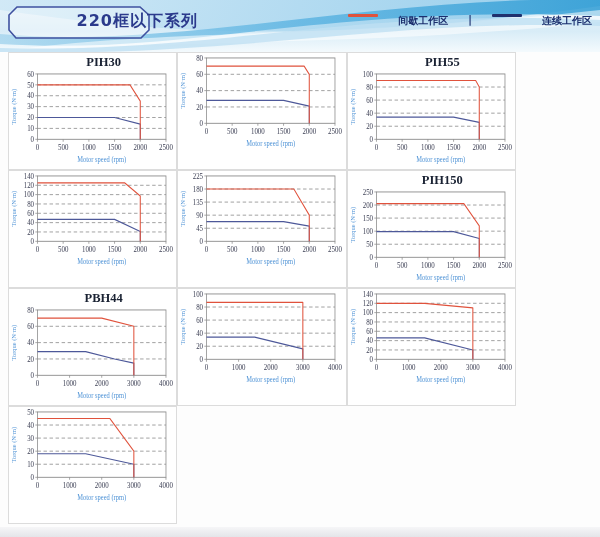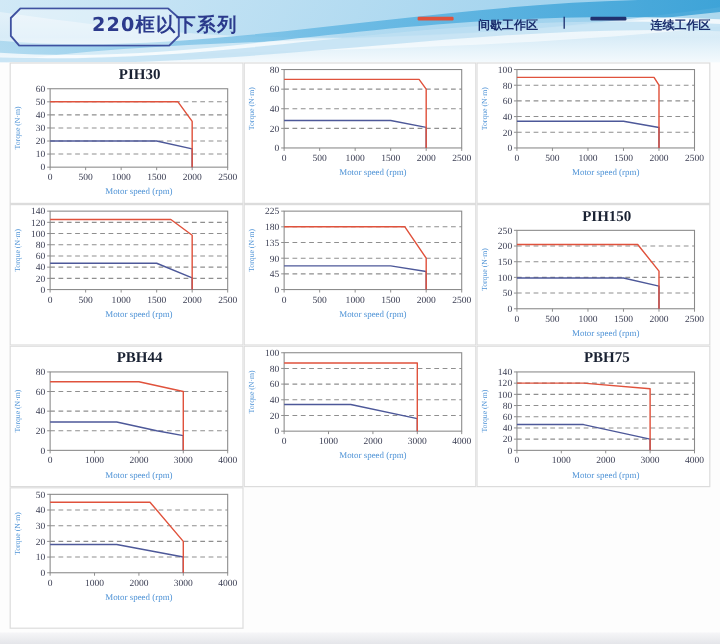--- a/index.html
+++ b/index.html
@@ -16,21 +16,21 @@
   .title-box .txt { position:absolute; left:0; top:5px; width:100%; text-align:right;
                     font-size:16px; font-weight:bold; color:#2b3a8c; letter-spacing:1px;
                     font-family:"DejaVu Sans", sans-serif;margin-left:48px; }
 
   .legend { position:absolute; right:8px; top:14px; display:flex; align-items:flex-start; gap:20px;
             font-size:10px; font-weight:bold; color:#1c2f6e; font-family:"DejaVu Sans", sans-serif; }
   .legend .swatch { width:30px; height:3px; border-radius:1px; }
   .legend .sep { color:#1c2f6e; font-weight:bold; }
 
   
-  .grid { position:absolute; left:8px; top:52px; width:584px;
+  .grid { position:absolute; left:8px; top:52px; width:508px;
           display:grid; grid-template-columns:repeat(3, 1fr); grid-auto-rows:118px; }
   .cell { background:#ffffff; border:1px solid #dcdcdc; position:relative; }
   .chart-title { height:14px; margin-top:2px; padding-left:22px; text-align:center;
                  font-family:"Liberation Serif", serif; font-weight:bold; font-size:12.5px;
                  color:#1a2233; }
   .cell svg.plot { display:block; width:100%; height:100px; }
 
   
   .bottom-band { position:absolute; left:0; bottom:0; width:600px; height:10px;
                  background:linear-gradient(180deg,#f6f6f8 0%,#e4e5e9 100%); }
@@ -145,20 +145,21 @@
         <line x1="182" y1="71" x2="182" y2="73.5" stroke="#8a8a8a" stroke-width="0.8"></line>
         <text x="182" y="82" text-anchor="middle" font-size="8" font-family="&quot;Liberation Serif&quot;, serif" fill="#3d4055">2500</text>
         <text x="107.5" y="94" text-anchor="middle" font-size="7.5" font-family="&quot;Liberation Serif&quot;, serif" fill="#4f93d6">Motor speed (rpm)</text>
         <text x="8" y="38" text-anchor="middle" font-size="6.5" font-family="&quot;Liberation Serif&quot;, serif" fill="#4f93d6" transform="rotate(-90 8 38)">Torque (N·m)</text>
         <polyline points="33.00,47.90 122.40,47.90 152.20,53.67 152.20,71.00" fill="none" stroke="#4d5899" stroke-width="1.2" stroke-linejoin="round"></polyline>
         <polyline points="33.00,13.25 146.24,13.25 152.20,21.50 152.20,71.00" fill="none" stroke="#e0523c" stroke-width="1.2" stroke-linejoin="round"></polyline>
       </svg>
   </div>
 
   <div class="cell">
+    <div class="chart-title">PIH55</div>
     <svg class="plot" viewBox="0 0 194 101" preserveAspectRatio="none">
         <line x1="33" y1="57.8" x2="182" y2="57.8" stroke="#8f8f8f" stroke-width="0.9" stroke-dasharray="4 3"></line>
         <line x1="33" y1="44.599999999999994" x2="182" y2="44.599999999999994" stroke="#8f8f8f" stroke-width="0.9" stroke-dasharray="4 3"></line>
         <line x1="33" y1="31.4" x2="182" y2="31.4" stroke="#8f8f8f" stroke-width="0.9" stroke-dasharray="4 3"></line>
         <line x1="33" y1="18.199999999999996" x2="182" y2="18.199999999999996" stroke="#8f8f8f" stroke-width="0.9" stroke-dasharray="4 3"></line>
         <rect x="33" y="5" width="149" height="66" fill="none" stroke="#8a8a8a" stroke-width="0.9"></rect>
         <line x1="30.5" y1="71" x2="33" y2="71" stroke="#8a8a8a" stroke-width="0.8"></line>
         <text x="29" y="73.8" text-anchor="end" font-size="8" font-family="&quot;Liberation Serif&quot;, serif" fill="#3d4055">0</text>
         <line x1="30.5" y1="57.8" x2="33" y2="57.8" stroke="#8a8a8a" stroke-width="0.8"></line>
         <text x="29" y="60.599999999999994" text-anchor="end" font-size="8" font-family="&quot;Liberation Serif&quot;, serif" fill="#3d4055">20</text>
@@ -374,21 +375,20 @@
         <line x1="182" y1="71" x2="182" y2="73.5" stroke="#8a8a8a" stroke-width="0.8"></line>
         <text x="182" y="82" text-anchor="middle" font-size="8" font-family="&quot;Liberation Serif&quot;, serif" fill="#3d4055">4000</text>
         <text x="107.5" y="94" text-anchor="middle" font-size="7.5" font-family="&quot;Liberation Serif&quot;, serif" fill="#4f93d6">Motor speed (rpm)</text>
         <text x="8" y="38" text-anchor="middle" font-size="6.5" font-family="&quot;Liberation Serif&quot;, serif" fill="#4f93d6" transform="rotate(-90 8 38)">Torque (N·m)</text>
         <polyline points="33.00,48.56 88.88,48.56 144.75,60.44 144.75,71.00" fill="none" stroke="#4d5899" stroke-width="1.2" stroke-linejoin="round"></polyline>
         <polyline points="33.00,13.58 144.75,13.58 144.75,71.00" fill="none" stroke="#e0523c" stroke-width="1.2" stroke-linejoin="round"></polyline>
       </svg>
   </div>
 
   <div class="cell">
-    <div class="chart-title">PBH75</div>
     <svg class="plot" viewBox="0 0 194 101" preserveAspectRatio="none">
         <line x1="33" y1="61.57142857142857" x2="182" y2="61.57142857142857" stroke="#8f8f8f" stroke-width="0.9" stroke-dasharray="4 3"></line>
         <line x1="33" y1="52.14285714285714" x2="182" y2="52.14285714285714" stroke="#8f8f8f" stroke-width="0.9" stroke-dasharray="4 3"></line>
         <line x1="33" y1="42.714285714285715" x2="182" y2="42.714285714285715" stroke="#8f8f8f" stroke-width="0.9" stroke-dasharray="4 3"></line>
         <line x1="33" y1="33.285714285714285" x2="182" y2="33.285714285714285" stroke="#8f8f8f" stroke-width="0.9" stroke-dasharray="4 3"></line>
         <line x1="33" y1="23.857142857142854" x2="182" y2="23.857142857142854" stroke="#8f8f8f" stroke-width="0.9" stroke-dasharray="4 3"></line>
         <line x1="33" y1="14.42857142857143" x2="182" y2="14.42857142857143" stroke="#8f8f8f" stroke-width="0.9" stroke-dasharray="4 3"></line>
         <rect x="33" y="5" width="149" height="66" fill="none" stroke="#8a8a8a" stroke-width="0.9"></rect>
         <line x1="30.5" y1="71" x2="33" y2="71" stroke="#8a8a8a" stroke-width="0.8"></line>
         <text x="29" y="73.8" text-anchor="end" font-size="8" font-family="&quot;Liberation Serif&quot;, serif" fill="#3d4055">0</text>

